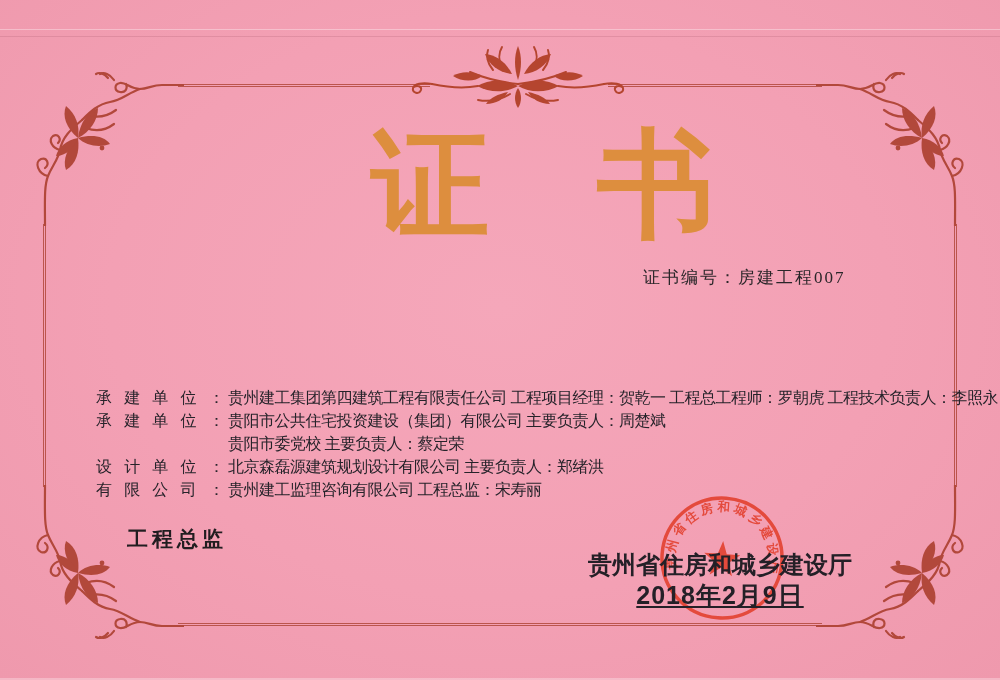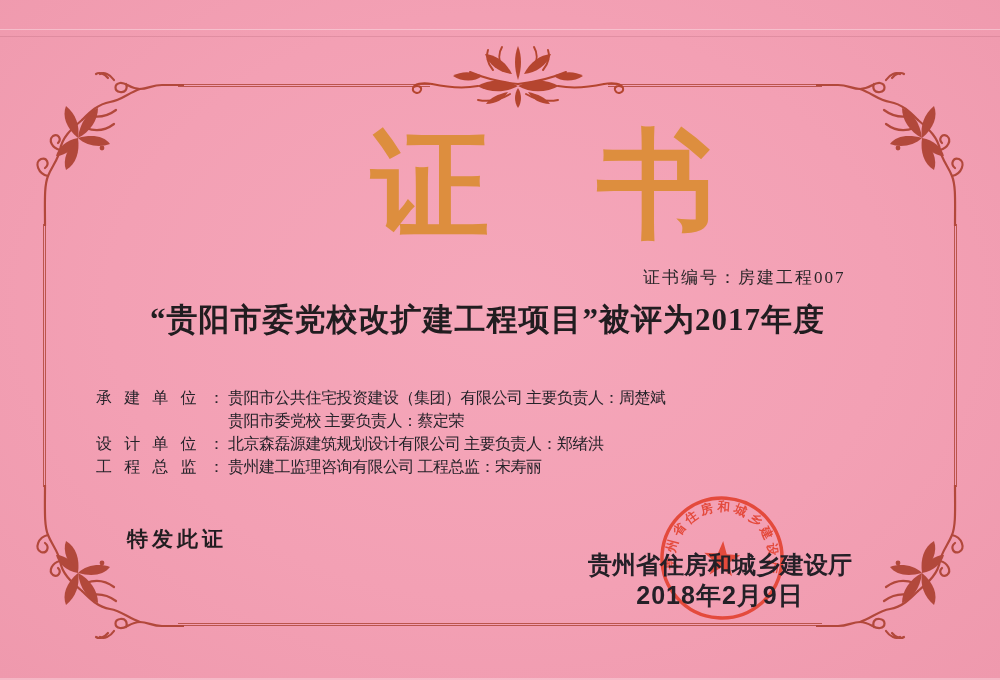--- a/index.html
+++ b/index.html
@@ -62,21 +62,21 @@
     font-size:21px;font-weight:bold;color:#211d20;letter-spacing:4px;
   }
   .issuer{
     position:absolute;left:540px;top:549px;width:360px;text-align:center;z-index:2;
     font-family:"Liberation Sans","DejaVu Sans",sans-serif;
     font-size:24px;font-weight:bold;color:#242027;letter-spacing:0px;
   }
   .date{
     position:absolute;left:540px;top:579px;width:360px;text-align:center;z-index:2;
     font-family:"Liberation Sans","DejaVu Sans",sans-serif;
-    font-size:25px;font-weight:bold;color:#242027;letter-spacing:1px;
+    font-size:25px;font-weight:bold;color:#242027;letter-spacing:1px;text-decoration:underline;
   }
   .seal{
     position:absolute;left:657px;top:493px;width:130px;height:130px;z-index:1;
     transform:rotate(4deg);opacity:.85;
   }
   .seal text{font-family:"Liberation Serif","DejaVu Serif",serif;font-weight:bold;}
 </style>
 </head>
 <body>
 
@@ -154,39 +154,41 @@
     </svg>
   <svg class="center-orn">
       <use href="#center-motif"></use>
     </svg>
 
   <div class="title">证 书</div>
 
   <div class="cert-no">证书编号：房建工程007</div>
 
   <div class="body-par">
-    <div class="line1">“贵阳市委党校改扩建工程项目”被评为2017年度</div>
   </div>
 
   <div class="parties">
+    <div class="party-row">
+      <span class="party-label">承建单位：</span><span class="party-content">贵州建工集团第四建筑工程有限责任公司 工程项目经理：贺乾一 工程总工程师：罗朝虎 工程技术负责人：李照永</span>
+    </div>
     <div class="party-row">
       <span class="party-label">承建单位：</span><span class="party-content">贵阳市公共住宅投资建设（集团）有限公司 主要负责人：周楚斌</span>
     </div>
     <div class="party-row indent">
       <span class="party-content">贵阳市委党校 主要负责人：蔡定荣</span>
     </div>
     <div class="party-row">
       <span class="party-label">设计单位：</span><span class="party-content">北京森磊源建筑规划设计有限公司 主要负责人：郑绪洪</span>
     </div>
     <div class="party-row">
-      <span class="party-label">工程总监：</span><span class="party-content">贵州建工监理咨询有限公司 工程总监：宋寿丽</span>
+      <span class="party-label">有限公司：</span><span class="party-content">贵州建工监理咨询有限公司 工程总监：宋寿丽</span>
     </div>
   </div>
 
-  <div class="closing">特发此证</div>
+  <div class="closing">工程总监</div>
 
   <svg class="seal" viewBox="0 0 130 130">
     <circle cx="65" cy="65" r="60" fill="none" stroke="#e23c28" stroke-width="3.5"></circle>
     <path d="M65,48 L69.5,60.9 L83.1,61.1 L72.2,69.3 L76.2,82.4 L65,74.6 L53.8,82.4 L57.8,69.3 L46.9,61.1 L60.5,60.9 Z" fill="#e23c28"></path>
     <path id="sealTextArc" d="M20.8,81 A47,47 0 1 1 109.2,81" fill="none"></path>
     <text font-size="12.5" letter-spacing="3.5" fill="#e23c28">
       <textPath href="#sealTextArc" startOffset="50%" text-anchor="middle">贵州省住房和城乡建设厅</textPath>
     </text>
   </svg>
 

